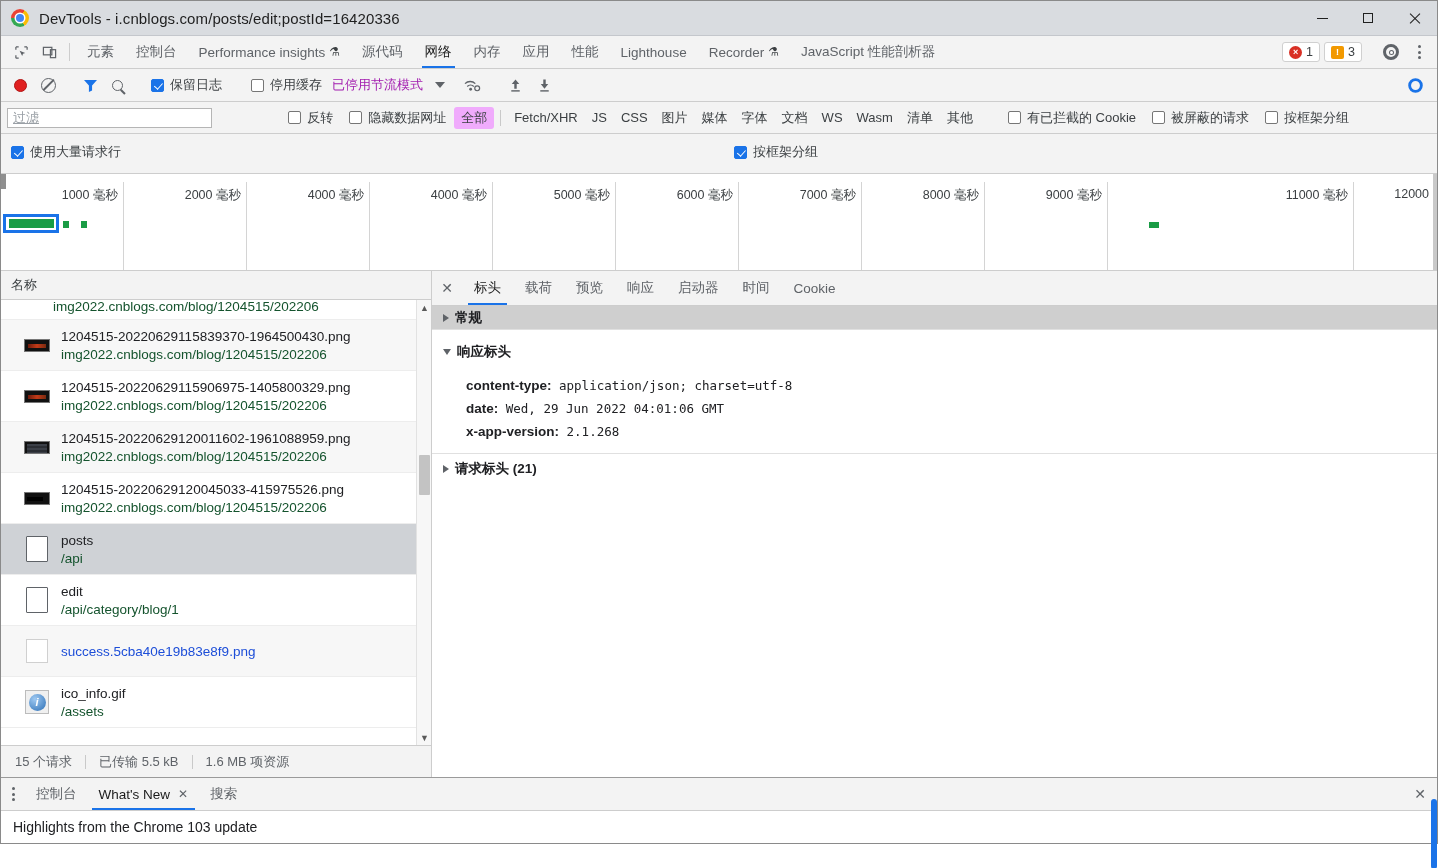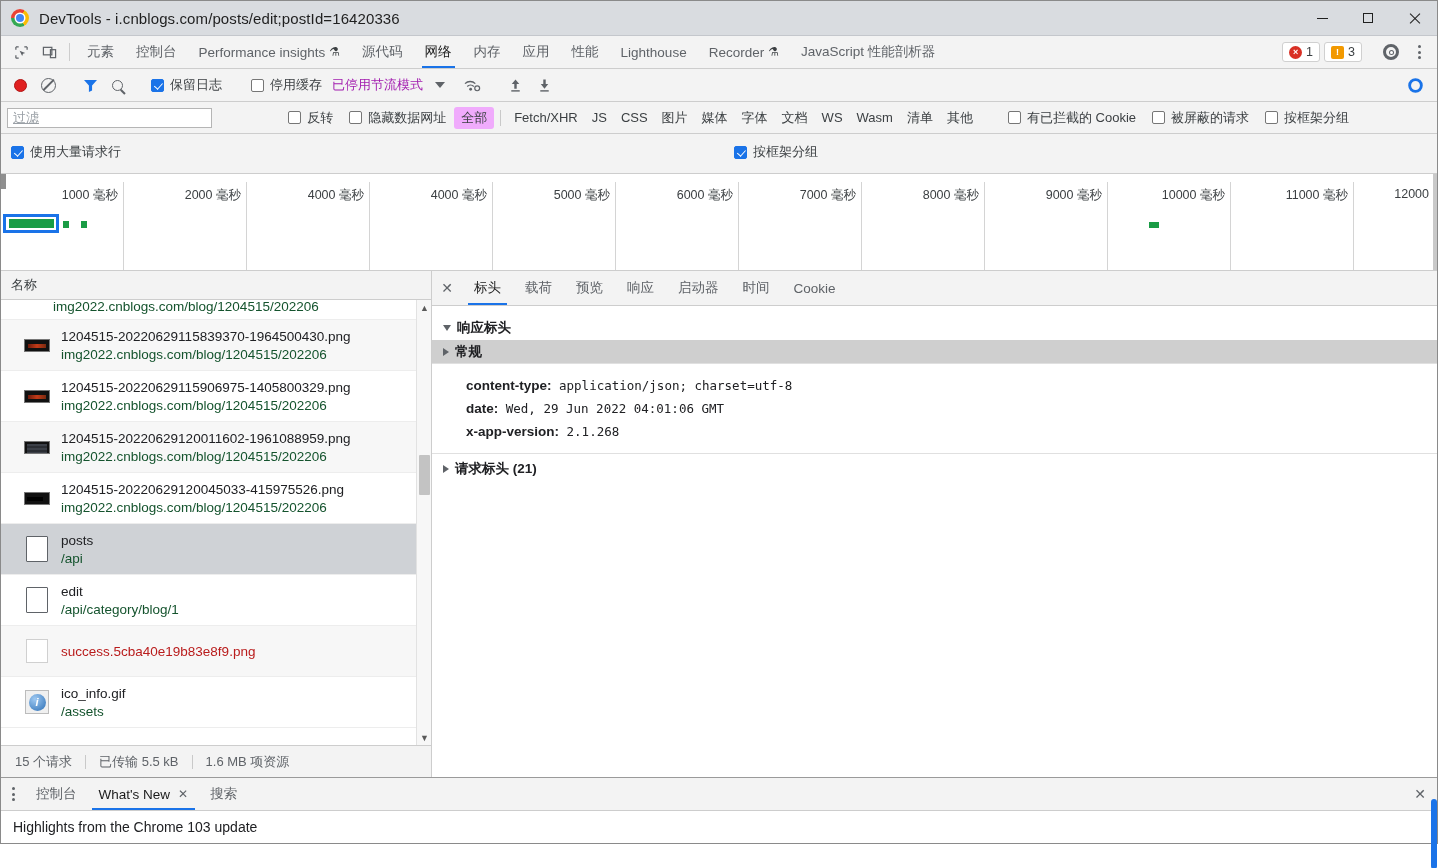--- a/index.html
+++ b/index.html
@@ -284,21 +284,21 @@
   .info-circle {
     width: 17px; height: 17px; border-radius: 50%;
     background: radial-gradient(circle at 35% 30%, #9fc9f2, #2c6fb5);
     color: #fff; font-size: 11px; font-weight: bold; font-style: italic;
     display: flex; align-items: center; justify-content: center;
     line-height: 1;
   }
   .req-txt { display: flex; flex-direction: column; gap: 3px; min-width: 0; }
   .req-name { color: #202124; white-space: nowrap; overflow: hidden; }
   .req-path { color: #14532d; white-space: nowrap; overflow: hidden; }
-  .req-single { color: #b91c1c; }
+  .req-single { color: #1d4ed8; }
   .req-scrollbar {
     position: absolute; right: 0; top: 0; bottom: 0; width: 15px;
     background: #f7f7f7; border-left: 1px solid #e2e2e2;
   }
   .sb-arrow {
     position: absolute; left: 0; width: 15px; height: 15px;
     display: flex; align-items: center; justify-content: center;
     color: #5a5a5a; font-size: 9px;
   }
   .sb-thumb {
@@ -641,23 +641,20 @@
         </div>
       <div class="ov-tick" style="left:738px;width:123px;">
           <span>7000 毫秒</span>
         </div>
       <div class="ov-tick" style="left:861px;width:123px;">
           <span>8000 毫秒</span>
         </div>
       <div class="ov-tick" style="left:984px;width:123px;">
           <span>9000 毫秒</span>
         </div>
-      <div class="ov-tick" style="left:1107px;width:123px;">
-          <span>10000 毫秒</span>
-        </div>
       <div class="ov-tick" style="left:1230px;width:123px;">
           <span>11000 毫秒</span>
         </div>
       <div class="ov-tick" style="left:1353px;width:81px;">
           <span>12000</span>
         </div>
     </div>
     <div class="ov-scroll-l"></div>
     <div class="ov-bar" style="left:8px;top:45px;width:45px;"></div>
     <div class="ov-bar" style="left:62px;top:47px;width:6px;height:7px;"></div>
@@ -799,28 +796,28 @@
           </div>
         <div class="dtab">
             <span>时间</span>
           </div>
         <div class="dtab">
             <span>Cookie</span>
           </div>
       </div>
 
       <div class="detail-body">
+        <div class="sec-head collapsed">
+          <span class="tri"></span>
+          <span>常规</span>
+        </div>
+
         <div class="sec-head" style="border-bottom:none;margin-top:10px;">
           <span class="tri open"></span>
           <span>响应标头</span>
-        </div>
-
-        <div class="sec-head collapsed">
-          <span class="tri"></span>
-          <span>常规</span>
         </div>
 
         <div class="hdr-list">
           <div class="hdr-item">
             <span class="hdr-key">content-type:</span>
             <span>application/json; charset=utf-8</span>
           </div>
           <div class="hdr-item">
             <span class="hdr-key">date:</span>
             <span>Wed, 29 Jun 2022 04:01:06 GMT</span>

